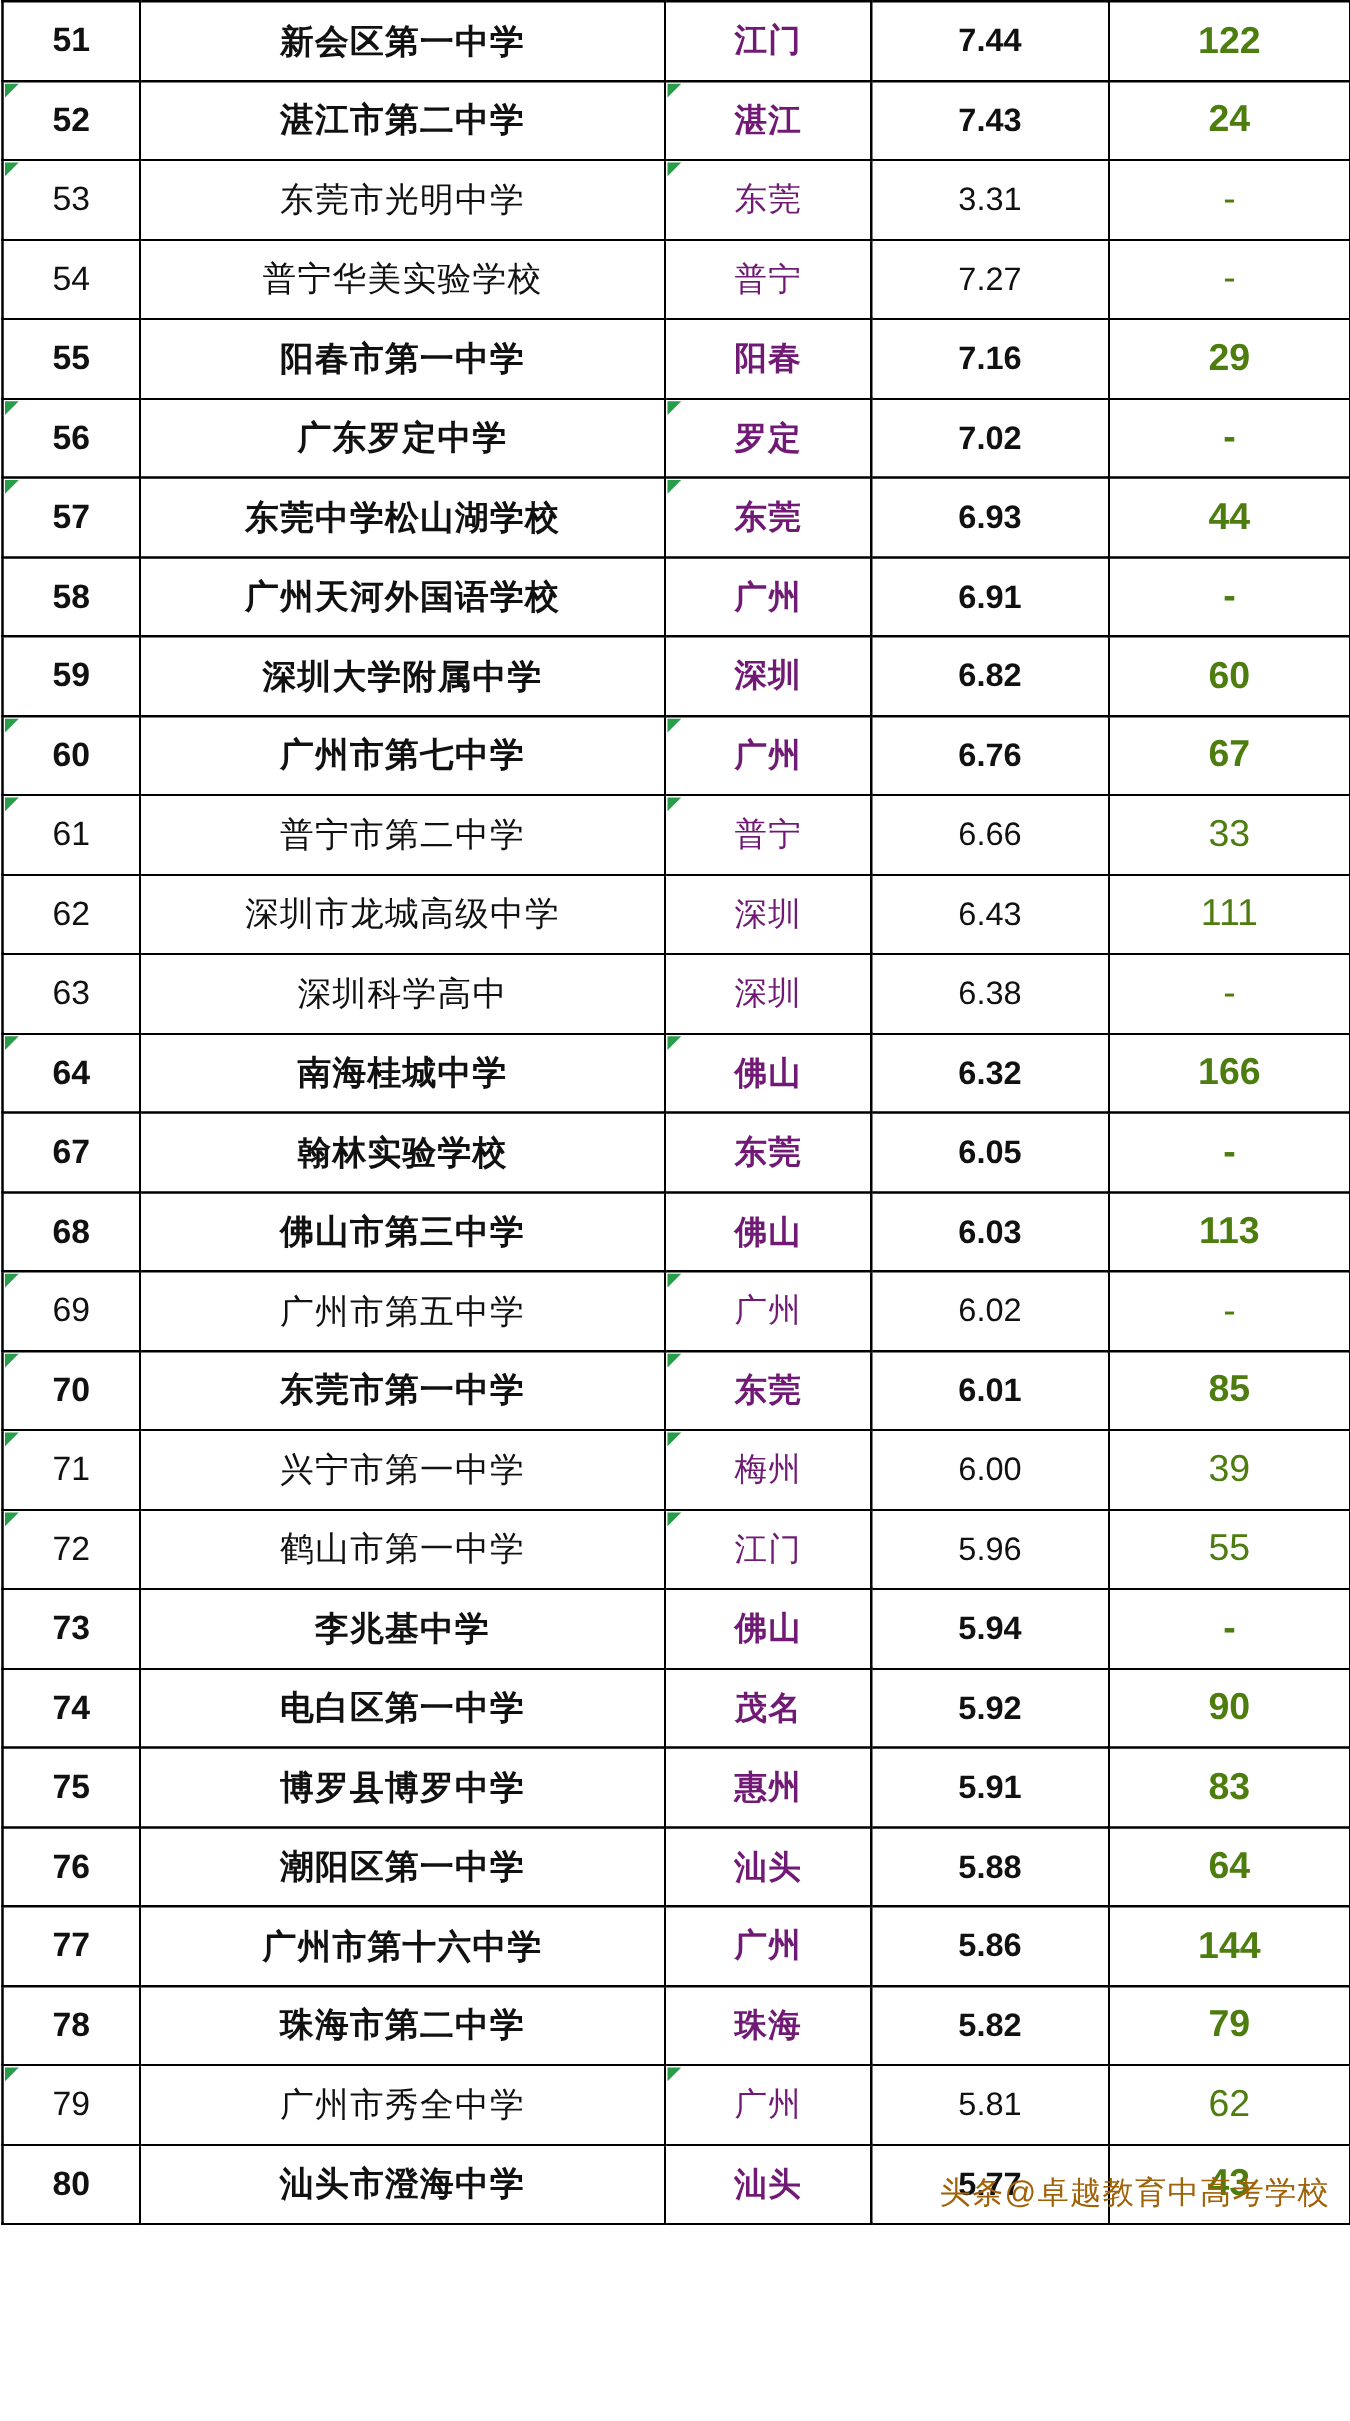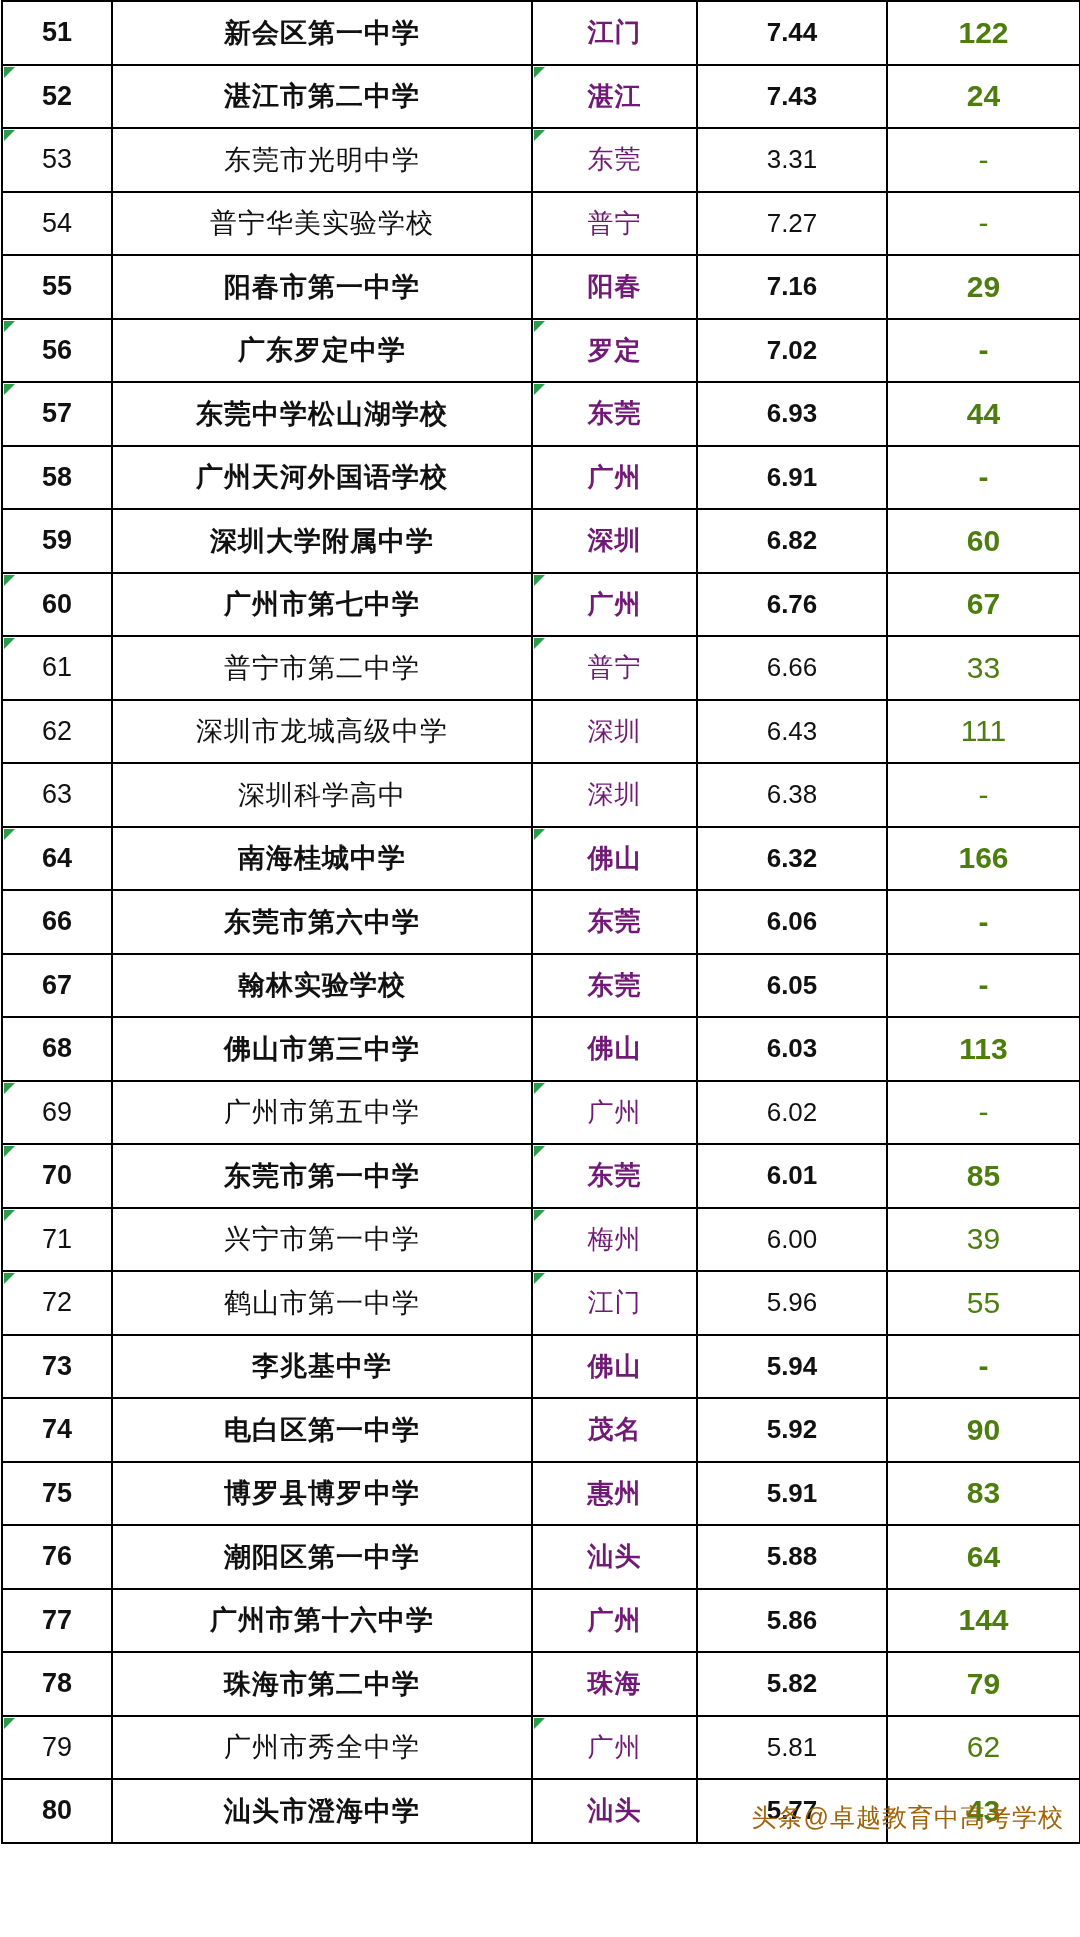--- a/index.html
+++ b/index.html
@@ -198,27 +198,20 @@
           <td><span class="count">-</span></td>
         </tr>
         <tr>
           <td><span class="marker"></span><span class="rank bold">64</span></td>
           <td><span class="school bold">南海桂城中学</span></td>
           <td><span class="marker"></span><span class="city bold">佛山</span></td>
           <td><span class="score bold">6.32</span></td>
           <td><span class="count bold">166</span></td>
         </tr>
         <tr>
-          <td><span class="rank bold">66</span></td>
-          <td><span class="school bold">东莞市第六中学</span></td>
-          <td><span class="city bold">东莞</span></td>
-          <td><span class="score bold">6.06</span></td>
-          <td><span class="count bold">-</span></td>
-        </tr>
-        <tr>
           <td><span class="rank bold">67</span></td>
           <td><span class="school bold">翰林实验学校</span></td>
           <td><span class="city bold">东莞</span></td>
           <td><span class="score bold">6.05</span></td>
           <td><span class="count bold">-</span></td>
         </tr>
         <tr>
           <td><span class="rank bold">68</span></td>
           <td><span class="school bold">佛山市第三中学</span></td>
           <td><span class="city bold">佛山</span></td>

